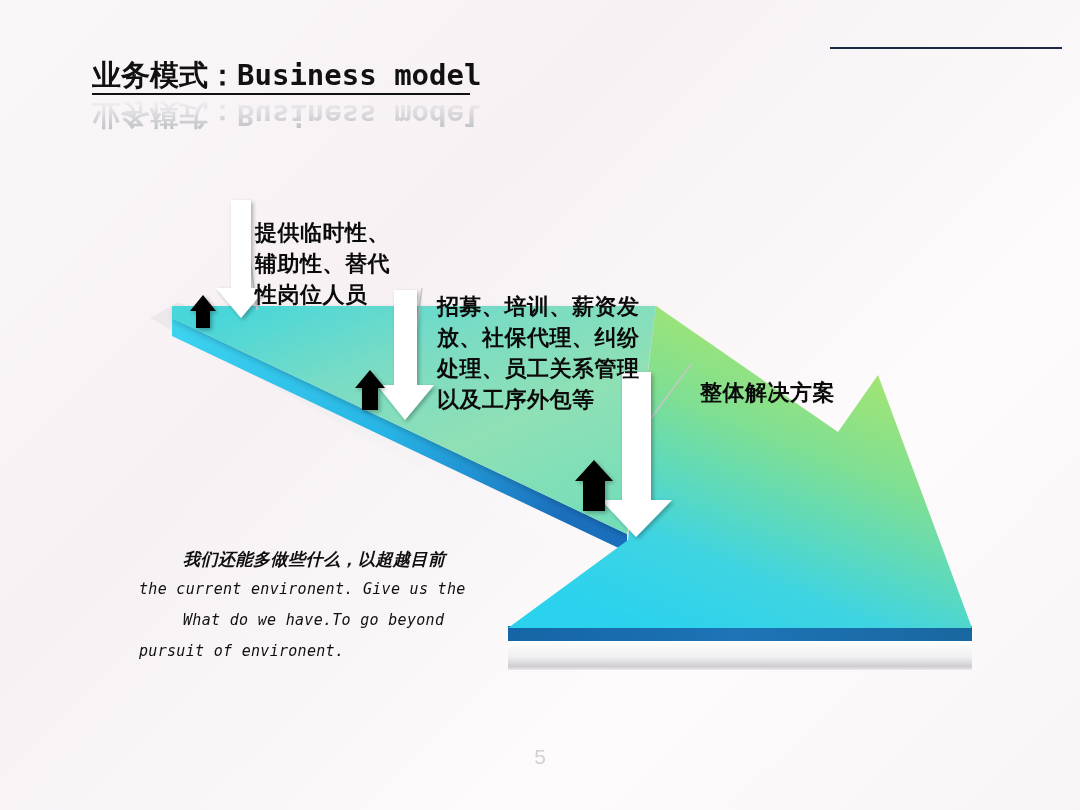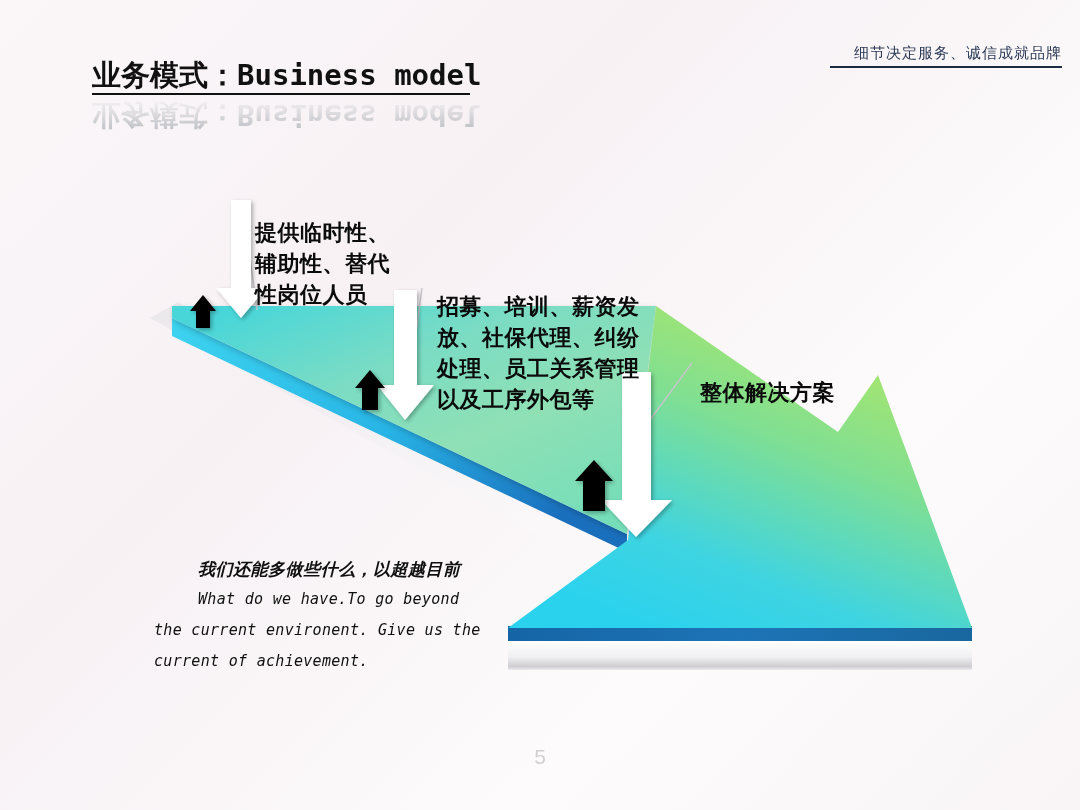--- a/index.html
+++ b/index.html
@@ -93,24 +93,23 @@
     letter-spacing: 0.5px;
     white-space: pre-line;
   }
   #callout-1 { left: 255px; top: 217px; width: 200px; }
   #callout-2 { left: 437px; top: 291px; width: 230px; }
   #callout-3 { left: 700px; top: 379px; width: 200px; line-height: 28px; }
 
   
   #quote-block {
     position: absolute;
-    left: 154px;
+    left: 139px;
     top: 545px;
     width: 350px;
-    margin-top: 10px;
   }
   .quote-cn {
     font-family: "Liberation Serif", serif;
     font-style: italic;
     font-weight: bold;
     font-size: 17px;
     color: #101010;
     line-height: 29px;
     letter-spacing: 0.5px;
   }
@@ -146,21 +145,20 @@
     height: 810px;
     pointer-events: none;
   }
 </style>
 </head>
 <body>
 
 <div id="slide">
 
   <div id="header-tagline">
-    <span class="tagline-text">细节决定服务、诚信成就品牌</span>
     <div class="tagline-rule"></div>
   </div>
 
   <div id="title-block">
     <div class="title-text">业务模式：Business model</div>
     <div id="title-underline"></div>
     <div id="title-reflection">
       <div class="title-text">业务模式：Business model</div>
     </div>
   </div>
@@ -272,20 +270,20 @@
 辅助性、替代
 性岗位人员</div>
   <div class="callout" id="callout-3">整体解决方案</div>
   <div class="callout" id="callout-2">招募、培训、薪资发
 放、社保代理、纠纷
 处理、员工关系管理
 以及工序外包等</div>
 
   <div id="quote-block">
     <div class="quote-cn indent">我们还能多做些什么，以超越目前</div>
+    <div class="quote-en">the  current  environent.  Give  us  the</div>
     <div class="quote-en indent">What  do  we  have.To go   beyond</div>
-    <div class="quote-en">the  current  environent.  Give  us  the</div>
-    <div class="quote-en">current of  achievement.</div>
+    <div class="quote-en">pursuit of  environent.</div>
   </div>
 
   <div id="page-number">5</div>
 
 </div>
 
 </body></html>

